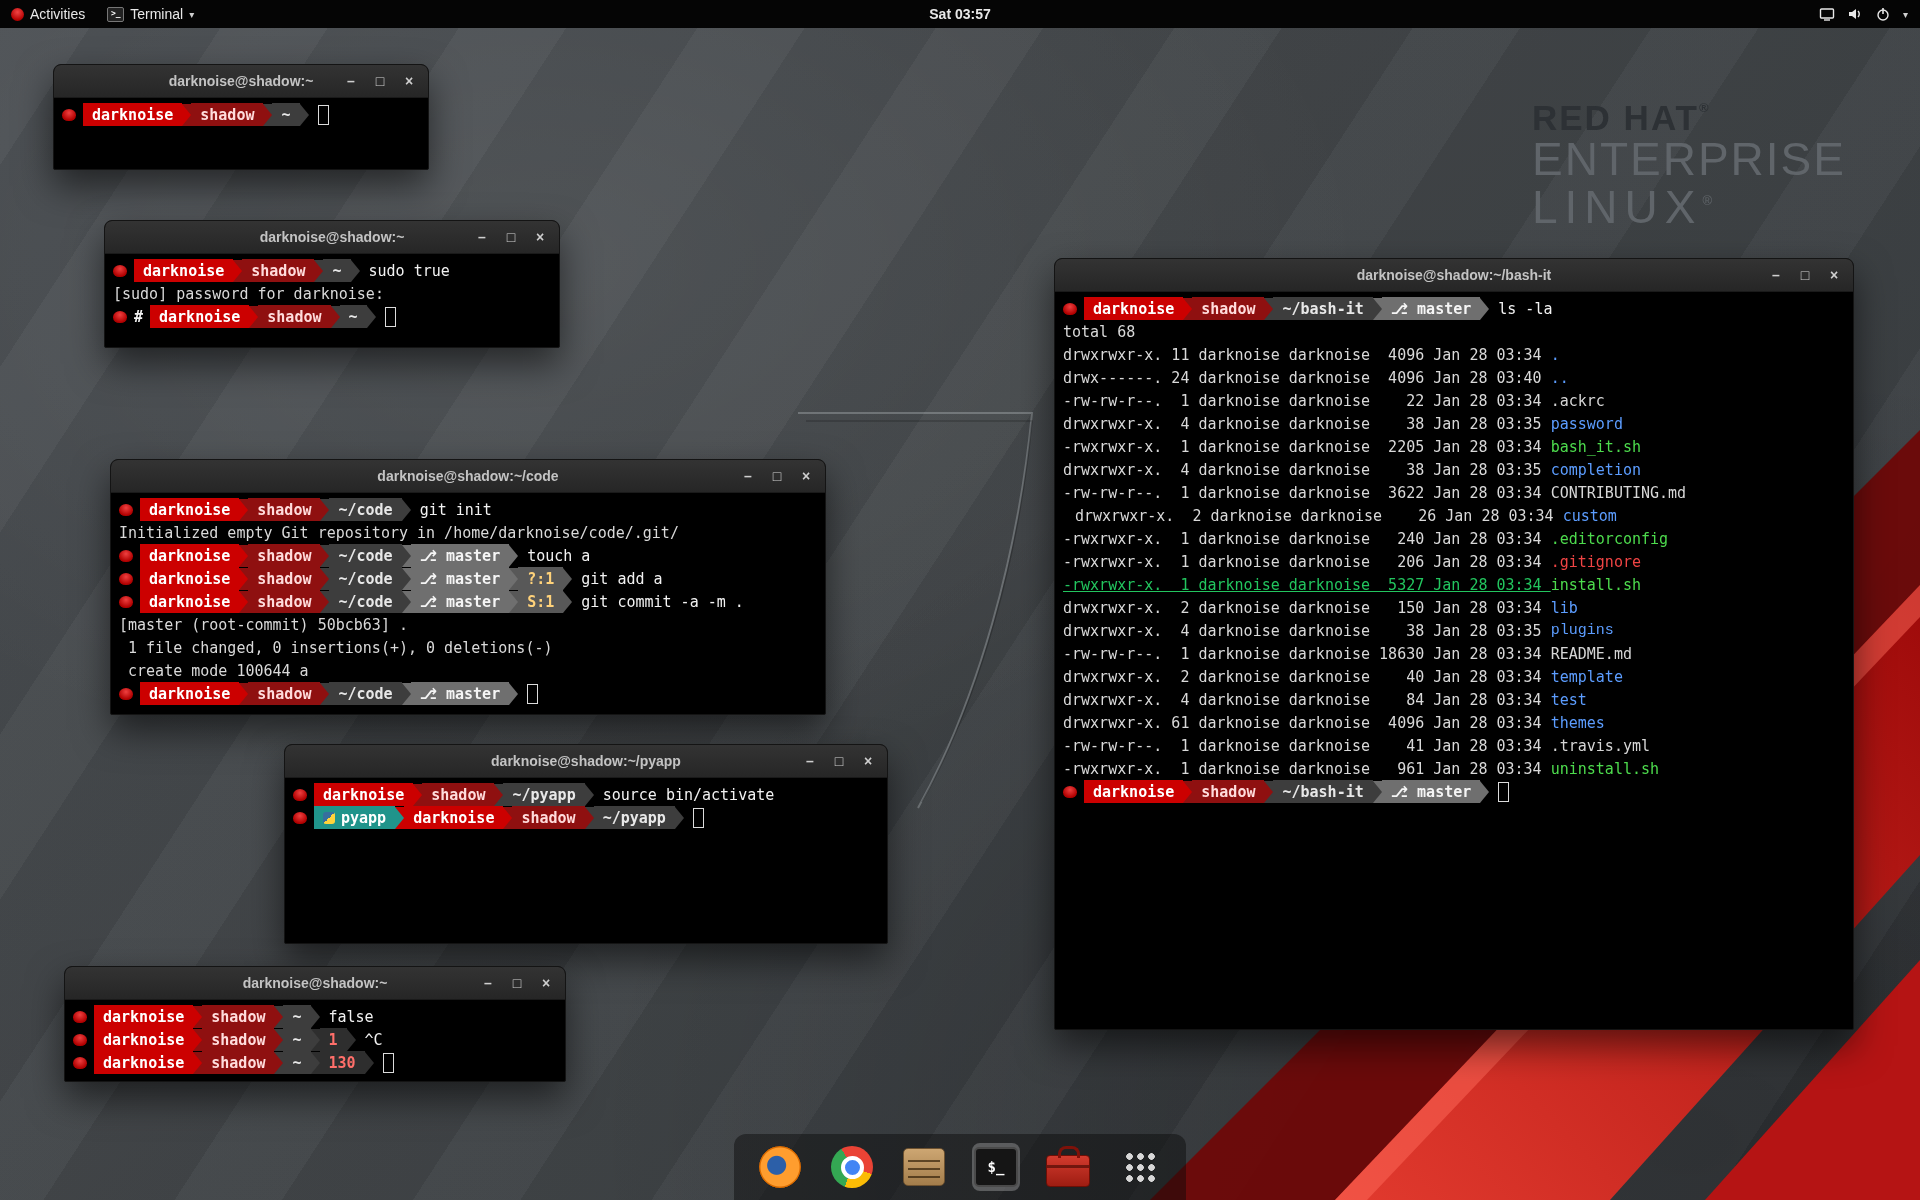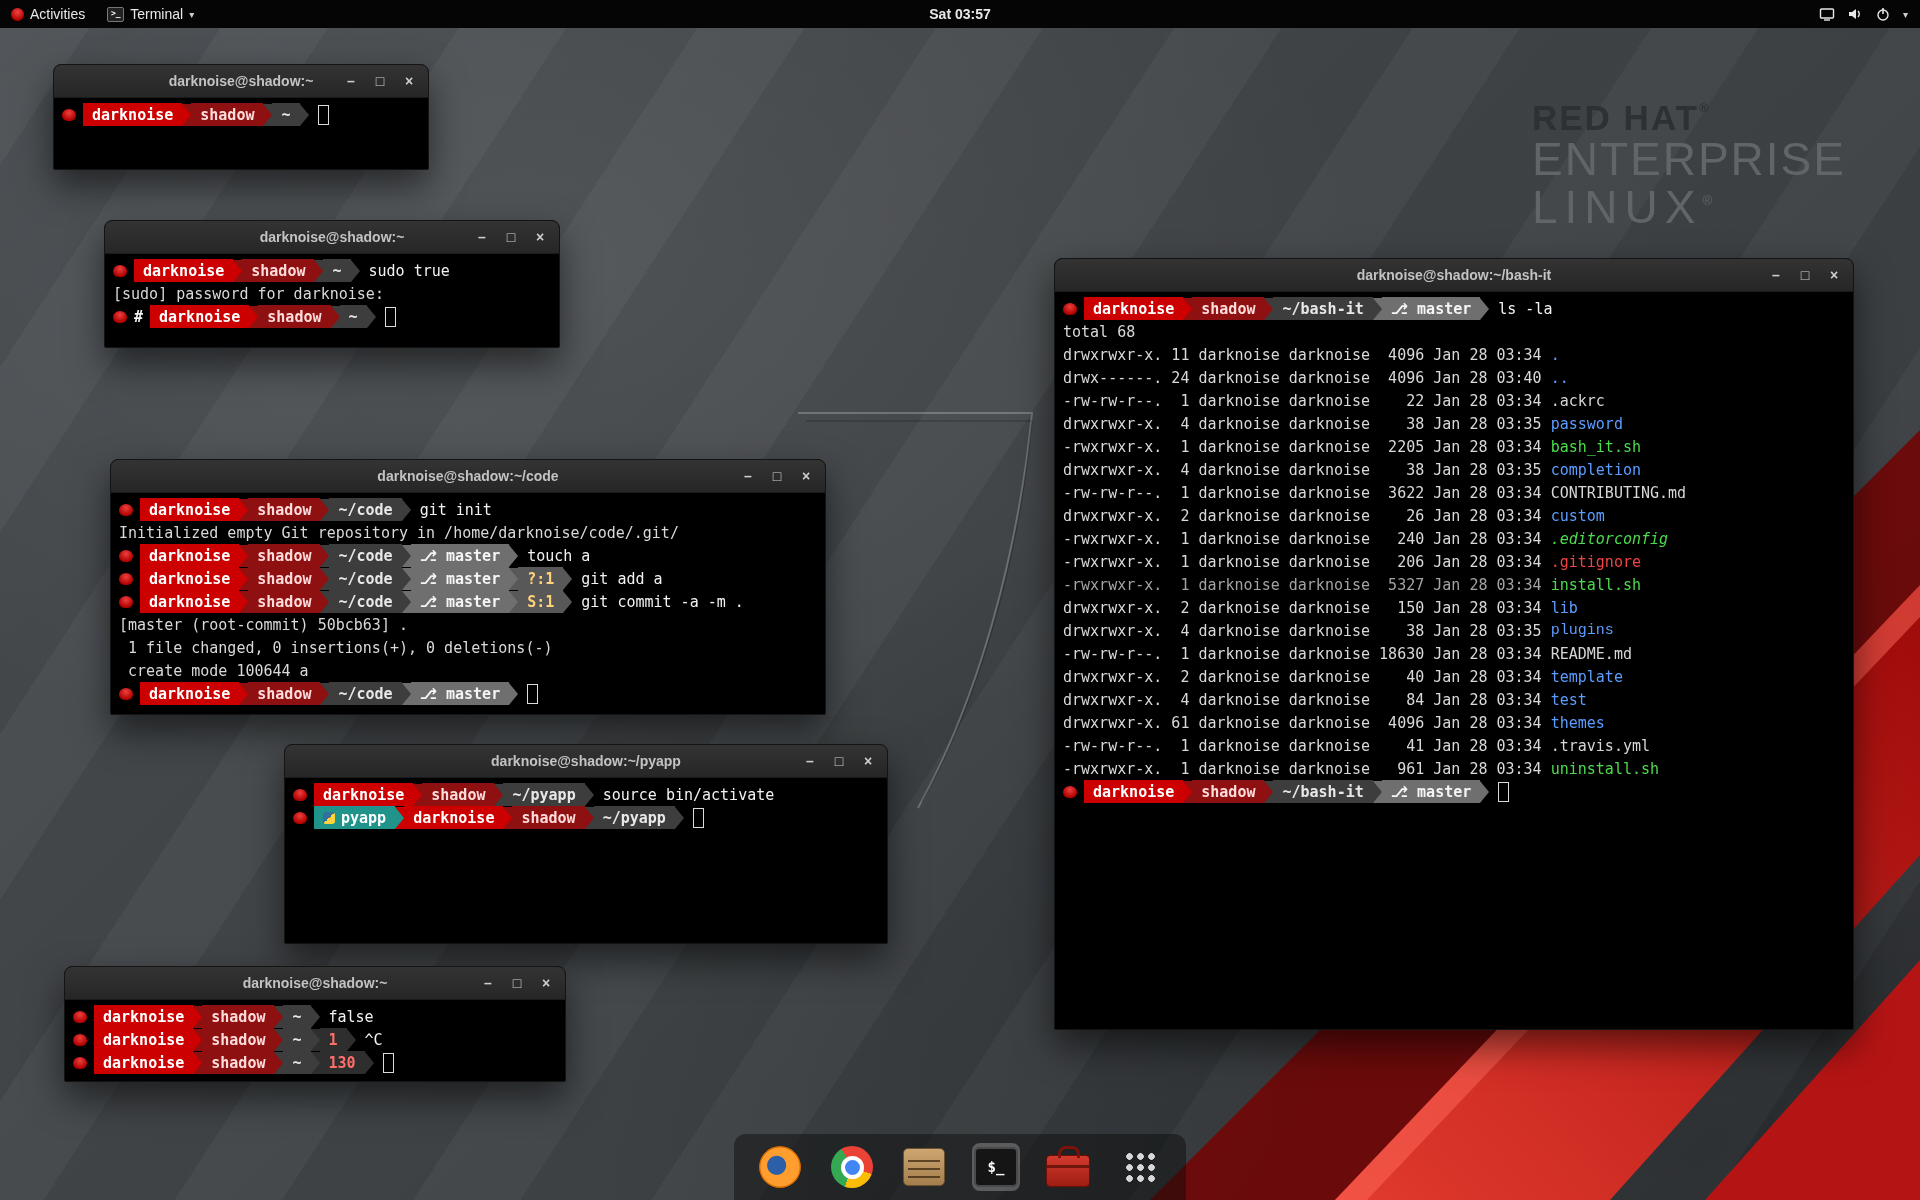--- a/index.html
+++ b/index.html
@@ -233,24 +233,24 @@
   <div class="term-body">
       <div class="term-line"><span class="hat"></span><span class="seg" style="background: rgb(204, 0, 0); color: rgb(255, 255, 255);">darknoise</span><span class="seg-arrow" style="border-left-color: rgb(204, 0, 0); background: rgb(143, 16, 16);"></span><span class="seg" style="background: rgb(143, 16, 16); color: rgb(255, 220, 220);">shadow</span><span class="seg-arrow" style="border-left-color: rgb(143, 16, 16); background: rgb(61, 61, 61);"></span><span class="seg" style="background: rgb(61, 61, 61); color: rgb(232, 232, 232);">~/bash-it</span><span class="seg-arrow" style="border-left-color: rgb(61, 61, 61); background: rgb(111, 111, 111);"></span><span class="seg" style="background: rgb(111, 111, 111); color: rgb(245, 245, 245);">⎇ master</span><span class="seg-arrow" style="border-left-color: rgb(111, 111, 111);"></span><span class="cmd" style="color: rgb(242, 242, 242);">ls -la</span></div>
       <div class="term-line"><span style="color: rgb(217, 217, 217);">total 68</span></div>
       <div class="term-line"><span style="color: rgb(217, 217, 217);">drwxrwxr-x. 11 darknoise darknoise  4096 Jan 28 03:34 </span><span style="color: rgb(92, 157, 255);">.</span></div>
       <div class="term-line"><span style="color: rgb(217, 217, 217);">drwx------. 24 darknoise darknoise  4096 Jan 28 03:40 </span><span style="color: rgb(92, 157, 255);">..</span></div>
       <div class="term-line"><span style="color: rgb(217, 217, 217);">-rw-rw-r--.  1 darknoise darknoise    22 Jan 28 03:34 </span><span style="color: rgb(214, 214, 214);">.ackrc</span></div>
       <div class="term-line"><span style="color: rgb(217, 217, 217);">drwxrwxr-x.  4 darknoise darknoise    38 Jan 28 03:35 </span><span style="color: rgb(92, 157, 255);">password</span></div>
       <div class="term-line"><span style="color: rgb(217, 217, 217);">-rwxrwxr-x.  1 darknoise darknoise  2205 Jan 28 03:34 </span><span style="color: rgb(77, 219, 77);">bash_it.sh</span></div>
       <div class="term-line"><span style="color: rgb(217, 217, 217);">drwxrwxr-x.  4 darknoise darknoise    38 Jan 28 03:35 </span><span style="color: rgb(92, 157, 255);">completion</span></div>
       <div class="term-line"><span style="color: rgb(217, 217, 217);">-rw-rw-r--.  1 darknoise darknoise  3622 Jan 28 03:34 </span><span style="color: rgb(214, 214, 214);">CONTRIBUTING.md</span></div>
-      <div class="term-line"><span style="color: rgb(217, 217, 217);">drwxrwxr-x.  2 darknoise darknoise    26 Jan 28 03:34 </span><span style="color: rgb(92, 157, 255);">custom</span></div>
-      <div class="term-line"><span style="color: rgb(217, 217, 217);">-rwxrwxr-x.  1 darknoise darknoise   240 Jan 28 03:34 </span><span style="color: rgb(77, 219, 77); font-style: italic;">.editorconfig</span></div>
+      <div class="term-line"><span style="color: rgb(217, 217, 217); margin-left: 12px;">drwxrwxr-x.  2 darknoise darknoise    26 Jan 28 03:34 </span><span style="color: rgb(92, 157, 255);">custom</span></div>
+      <div class="term-line"><span style="color: rgb(217, 217, 217);">-rwxrwxr-x.  1 darknoise darknoise   240 Jan 28 03:34 </span><span style="color: rgb(77, 219, 77);">.editorconfig</span></div>
       <div class="term-line"><span style="color: rgb(217, 217, 217);">-rwxrwxr-x.  1 darknoise darknoise   206 Jan 28 03:34 </span><span style="color: #ef4444;">.gitignore</span></div>
-      <div class="term-line"><span style="color: #a3a3a3;">-rwxrwxr-x.  1 darknoise darknoise  5327 Jan 28 03:34 </span><span style="color: rgb(77, 219, 77);">install.sh</span></div>
+      <div class="term-line"><span style="color: #22c55e; text-decoration: underline;">-rwxrwxr-x.  1 darknoise darknoise  5327 Jan 28 03:34 </span><span style="color: rgb(77, 219, 77);">install.sh</span></div>
       <div class="term-line"><span style="color: rgb(217, 217, 217);">drwxrwxr-x.  2 darknoise darknoise   150 Jan 28 03:34 </span><span style="color: rgb(92, 157, 255);">lib</span></div>
       <div class="term-line"><span style="color: rgb(217, 217, 217);">drwxrwxr-x.  4 darknoise darknoise    38 Jan 28 03:35 </span><span style="color: rgb(92, 157, 255); font-family: Liberation Mono, monospace;">plugins</span></div>
       <div class="term-line"><span style="color: rgb(217, 217, 217);">-rw-rw-r--.  1 darknoise darknoise 18630 Jan 28 03:34 </span><span style="color: rgb(214, 214, 214);">README.md</span></div>
       <div class="term-line"><span style="color: rgb(217, 217, 217);">drwxrwxr-x.  2 darknoise darknoise    40 Jan 28 03:34 </span><span style="color: rgb(92, 157, 255);">template</span></div>
       <div class="term-line"><span style="color: rgb(217, 217, 217);">drwxrwxr-x.  4 darknoise darknoise    84 Jan 28 03:34 </span><span style="color: rgb(92, 157, 255);">test</span></div>
       <div class="term-line"><span style="color: rgb(217, 217, 217);">drwxrwxr-x. 61 darknoise darknoise  4096 Jan 28 03:34 </span><span style="color: rgb(92, 157, 255);">themes</span></div>
       <div class="term-line"><span style="color: rgb(217, 217, 217);">-rw-rw-r--.  1 darknoise darknoise    41 Jan 28 03:34 </span><span style="color: rgb(214, 214, 214);">.travis.yml</span></div>
       <div class="term-line"><span style="color: rgb(217, 217, 217);">-rwxrwxr-x.  1 darknoise darknoise   961 Jan 28 03:34 </span><span style="color: rgb(77, 219, 77);">uninstall.sh</span></div>
       <div class="term-line"><span class="hat"></span><span class="seg" style="background: rgb(204, 0, 0); color: rgb(255, 255, 255);">darknoise</span><span class="seg-arrow" style="border-left-color: rgb(204, 0, 0); background: rgb(143, 16, 16);"></span><span class="seg" style="background: rgb(143, 16, 16); color: rgb(255, 220, 220);">shadow</span><span class="seg-arrow" style="border-left-color: rgb(143, 16, 16); background: rgb(61, 61, 61);"></span><span class="seg" style="background: rgb(61, 61, 61); color: rgb(232, 232, 232);">~/bash-it</span><span class="seg-arrow" style="border-left-color: rgb(61, 61, 61); background: rgb(111, 111, 111);"></span><span class="seg" style="background: rgb(111, 111, 111); color: rgb(245, 245, 245);">⎇ master</span><span class="seg-arrow" style="border-left-color: rgb(111, 111, 111);"></span><span class="cursor"></span></div>
     </div>

